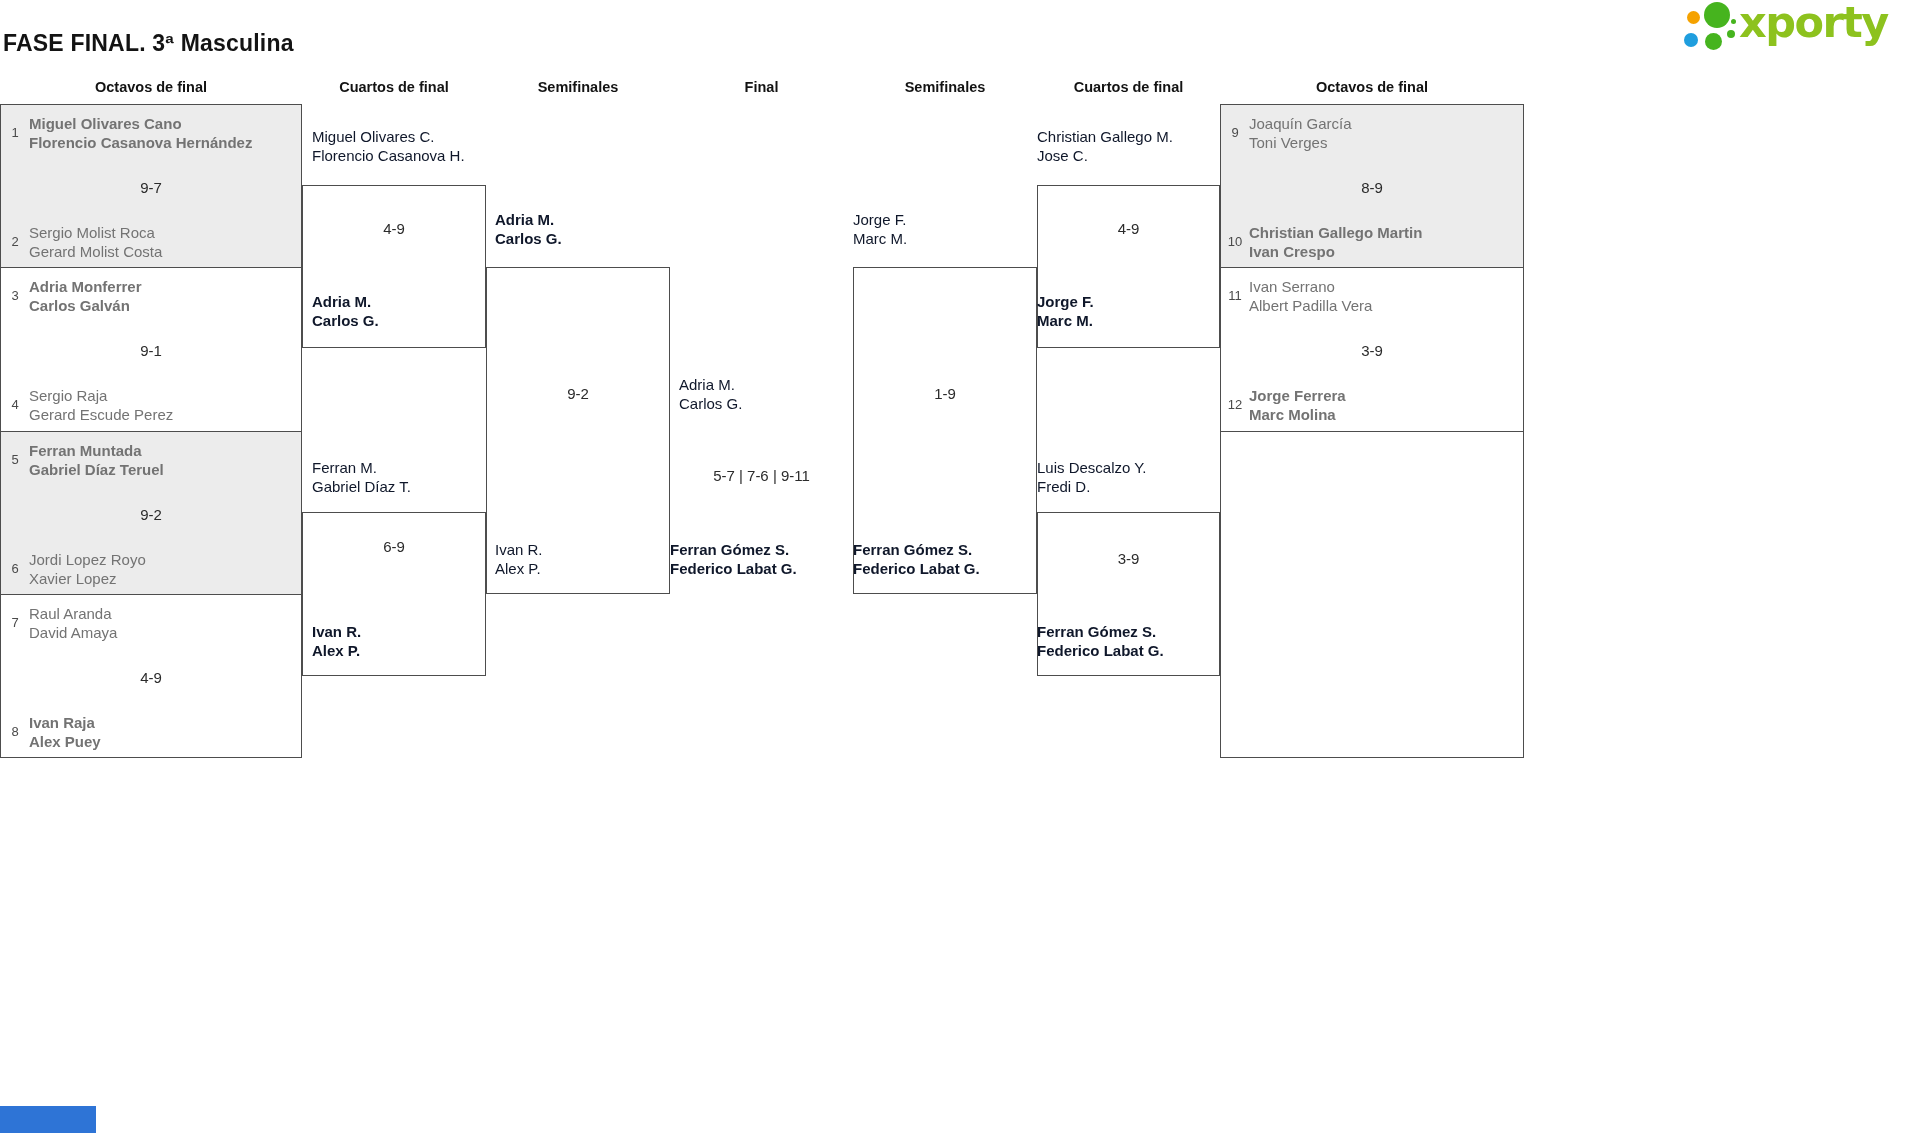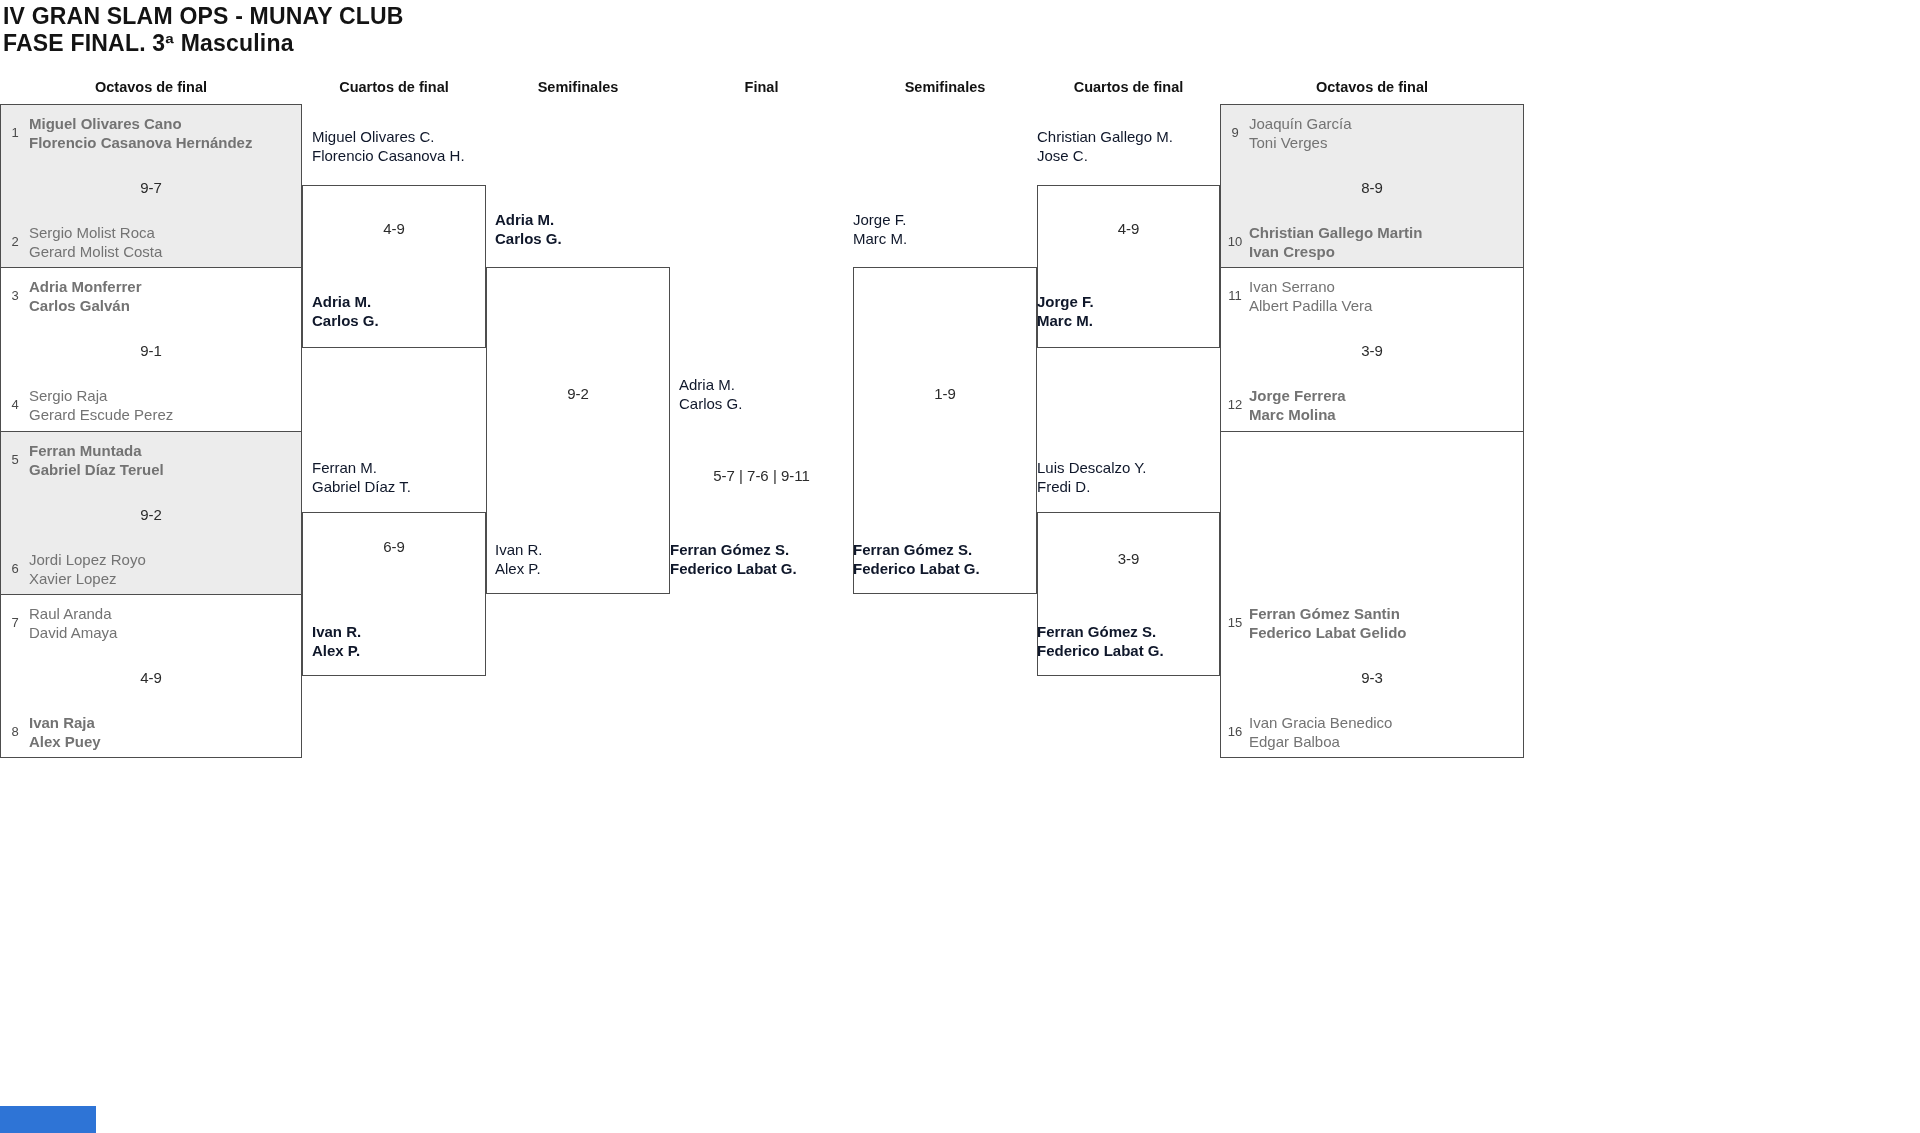--- a/index.html
+++ b/index.html
@@ -39,23 +39,31 @@
   
   .logo { position:absolute; left:1682px; top:2px; width:180px; height:58px; cursor:pointer; }
   .dot { position:absolute; border-radius:50%; }
   .wordmark { position:absolute; left:57px; top:-5px; font-size:43px; font-weight:800; color:#8dc21e; letter-spacing:-1.5px; font-family:"DejaVu Sans","Liberation Sans",sans-serif; }
 </style>
 </head>
 <body>
 
 <div class="canvas">
 
-  <div class="title">IV GRAN SLAM OPS - MUNAY CLUB</div>
   <div class="subtitle">FASE FINAL. 3ª Masculina</div>
 
+  <div class="logo">
+    <span class="dot" style="left:22px;top:0;width:26px;height:26px;background:#46b41e"></span>
+    <span class="dot" style="left:5px;top:9px;width:13px;height:13px;background:#f5a200"></span>
+    <span class="dot" style="left:2px;top:31px;width:14px;height:14px;background:#1f9ede"></span>
+    <span class="dot" style="left:23px;top:31px;width:17px;height:17px;background:#46b41e"></span>
+    <span class="dot" style="left:45px;top:28px;width:8px;height:8px;background:#46b41e"></span>
+    <span class="dot" style="left:49px;top:17px;width:5px;height:5px;background:#46b41e"></span>
+    <span class="wordmark">xporty</span>
+  </div>
 
   <div class="colhead" style="left:0;width:302px">Octavos de final</div>
   <div class="colhead" style="left:302px;width:184px">Cuartos de final</div>
   <div class="colhead" style="left:486px;width:184px">Semifinales</div>
   <div class="colhead" style="left:670px;width:183px">Final</div>
   <div class="colhead" style="left:853px;width:184px">Semifinales</div>
   <div class="colhead" style="left:1037px;width:183px">Cuartos de final</div>
   <div class="colhead" style="left:1220px;width:304px">Octavos de final</div>
 
   <div class="rcolwrap" style="left:0;top:104px;width:302px;height:654px">
@@ -133,33 +141,20 @@
         <div>Ivan Serrano</div>
         <div>Albert Padilla Vera</div>
       </div>
       <div class="score">3-9</div>
       <div class="seed t2">12</div>
       <div class="team t2 win">
         <div>Jorge Ferrera</div>
         <div>Marc Molina</div>
       </div>
     </div>
-    <div class="cell c4">
-      <div class="seed t1">15</div>
-      <div class="team t1 win">
-        <div>Ferran Gómez Santin</div>
-        <div>Federico Labat Gelido</div>
-      </div>
-      <div class="score">9-3</div>
-      <div class="seed t2">16</div>
-      <div class="team t2">
-        <div>Ivan Gracia Benedico</div>
-        <div>Edgar Balboa</div>
-      </div>
-    </div>
   </div>
 
   <div class="box" style="left:302px;top:185px;width:184px;height:163px"></div>
   <div class="box" style="left:302px;top:512px;width:184px;height:164px"></div>
   <div class="box" style="left:486px;top:267px;width:184px;height:327px"></div>
   <div class="box" style="left:853px;top:267px;width:184px;height:327px"></div>
   <div class="box" style="left:1037px;top:185px;width:183px;height:163px"></div>
   <div class="box" style="left:1037px;top:512px;width:183px;height:164px"></div>
 
   <div class="lbl" style="left:312px;top:127px;width:170px">

